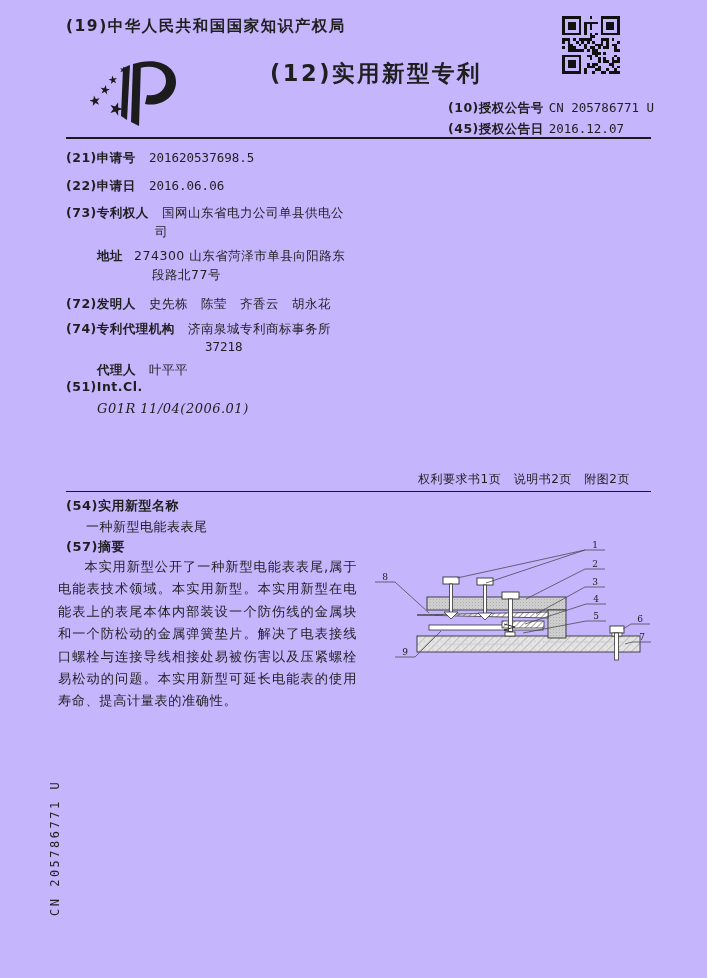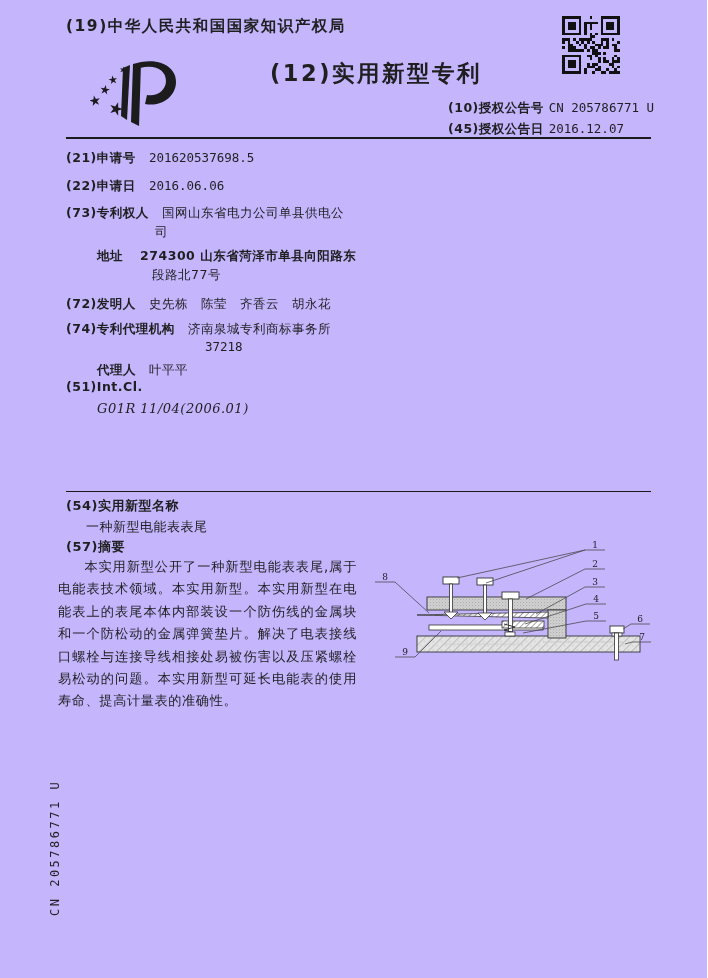--- a/index.html
+++ b/index.html
@@ -286,39 +286,40 @@
     <span class="lbl">(22)申请日</span>
     <span class="val mono" style="margin-left:8px;">2016.06.06</span>
   </div>
   <div class="abs" style="left:66px;top:202px;text-align:center;">
     <span class="lbl">(73)专利权人</span>
     <span class="val" style="margin-left:8px;">国网山东省电力公司单县供电公</span>
   </div>
   <div class="abs val" style="left:155px;top:224px;">司</div>
   <div class="abs" style="left:97px;top:245px;">
     <span class="lbl">地址</span>
-    <span class="val" style="margin-left:12px;font-weight:bold;">274300  山东省菏泽市单县向阳路东</span>
+    <span class="val" style="margin-left:6px;">274300  山东省菏泽市单县向阳路东</span>
   </div>
   <div class="abs val" style="left:152px;top:267px;">段路北77号</div>
   <div class="abs" style="left:66px;top:293px;">
     <span class="lbl">(72)发明人</span>
     <span class="val" style="margin-left:8px;">史先栋　陈莹　齐香云　胡永花</span>
   </div>
   <div class="abs" style="left:66px;top:318px;">
     <span class="lbl">(74)专利代理机构</span>
     <span class="val" style="margin-left:8px;">济南泉城专利商标事务所</span>
   </div>
   <div class="abs val mono" style="left:205px;top:339px;">37218</div>
   <div class="abs" style="left:97px;top:359px;">
     <span class="lbl">代理人</span>
     <span class="val" style="margin-left:8px;">叶平平</span>
   </div>
   <div class="abs lbl" style="left:66px;top:379px;">(51)Int.Cl.</div>
   <div class="abs intcl-val" style="left:97px;top:401px;">G01R 11/04(2006.01)</div>
 
+  <div class="abs pages cjk" style="left:330px;top:471px;">权利要求书1页　说明书2页　附图2页</div>
   <div class="rule" style="left:66px;top:491px;width:585px;height:1.4px;"></div>
 
   <div class="abs sectlbl" style="left:66px;top:497px;">(54)实用新型名称</div>
   <div class="abs val" style="left:86px;top:518px;font-size:13px;font-family:Liberation Mono, monospace;">一种新型电能表表尾</div>
   <div class="abs sectlbl" style="left:66px;top:538px;">(57)摘要</div>
   <div class="abstract cjk">本实用新型公开了一种新型电能表表尾,属于电能表技术领域。本实用新型。本实用新型在电能表上的表尾本体内部装设一个防伤线的金属块和一个防松动的金属弹簧垫片。解决了电表接线口螺栓与连接导线相接处易被伤害以及压紧螺栓易松动的问题。本实用新型可延长电能表的使用寿命、提高计量表的准确性。</div>
 
   <div class="abs" style="left:373px;top:536px;">
     <svg width="292" height="136" viewBox="0 0 292 136">
       <defs>

